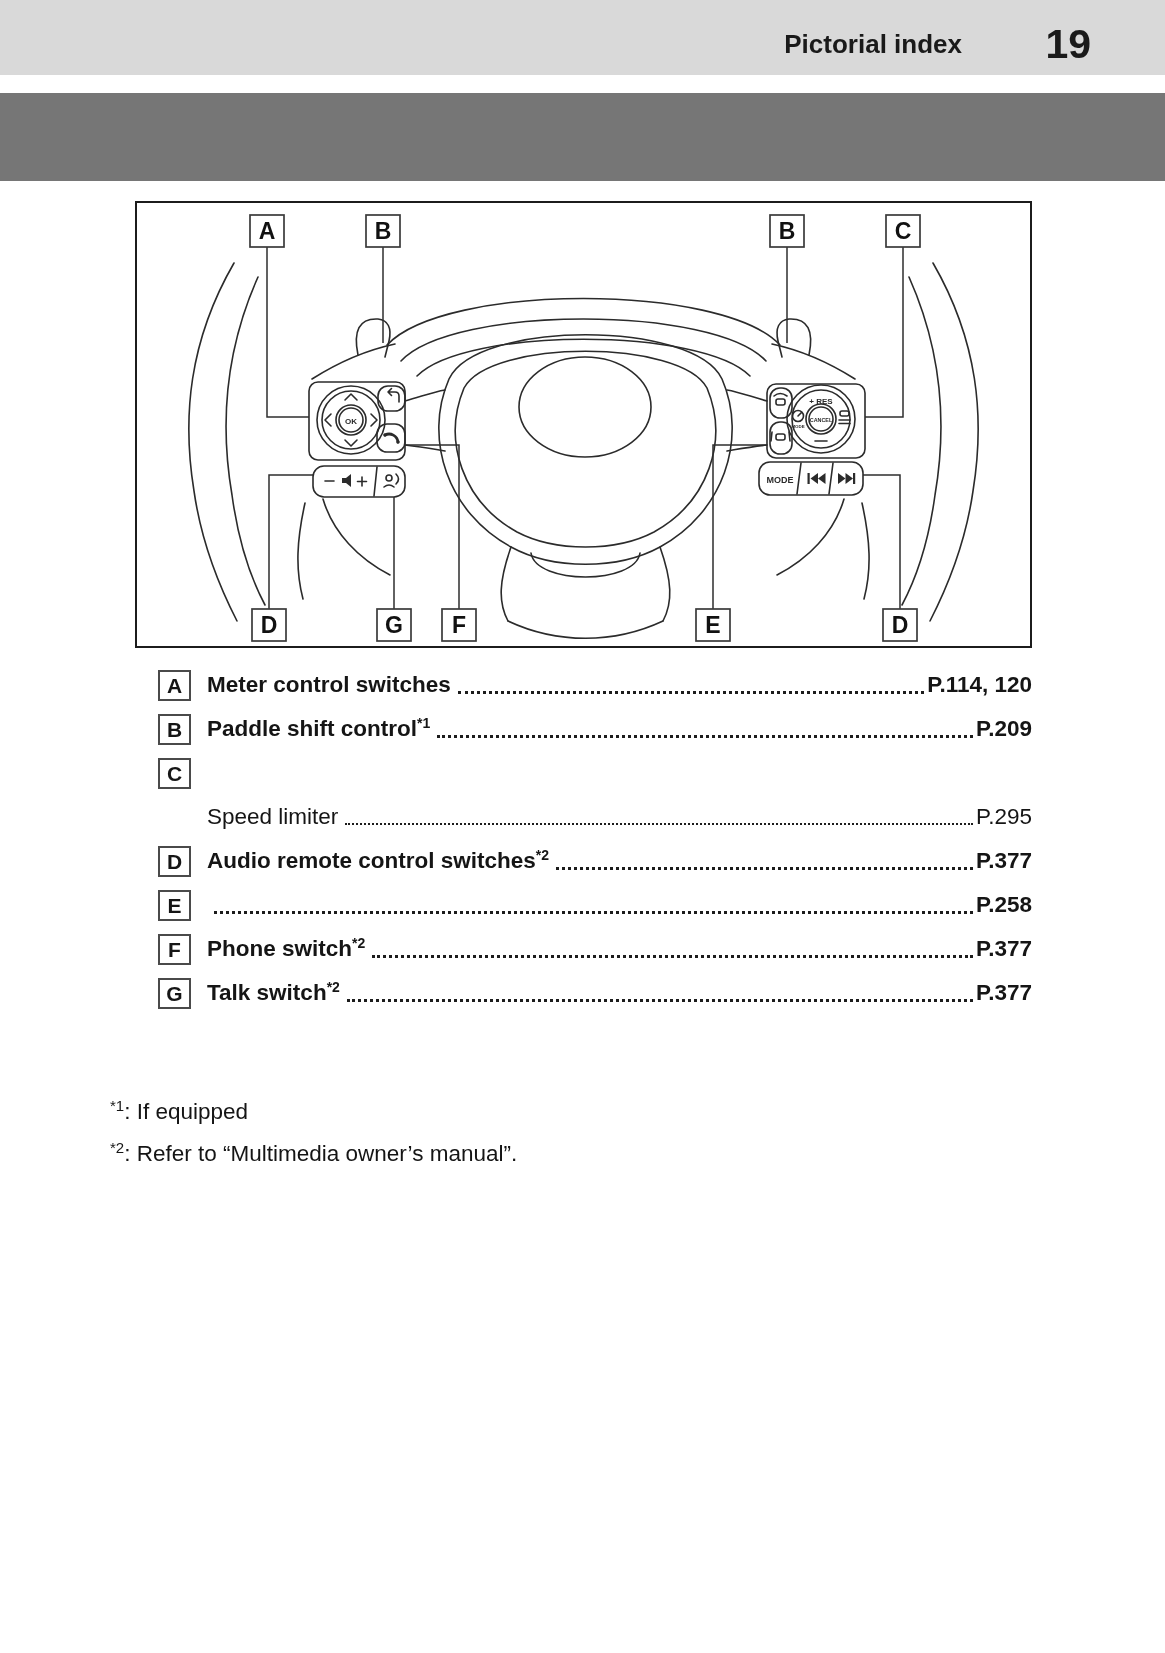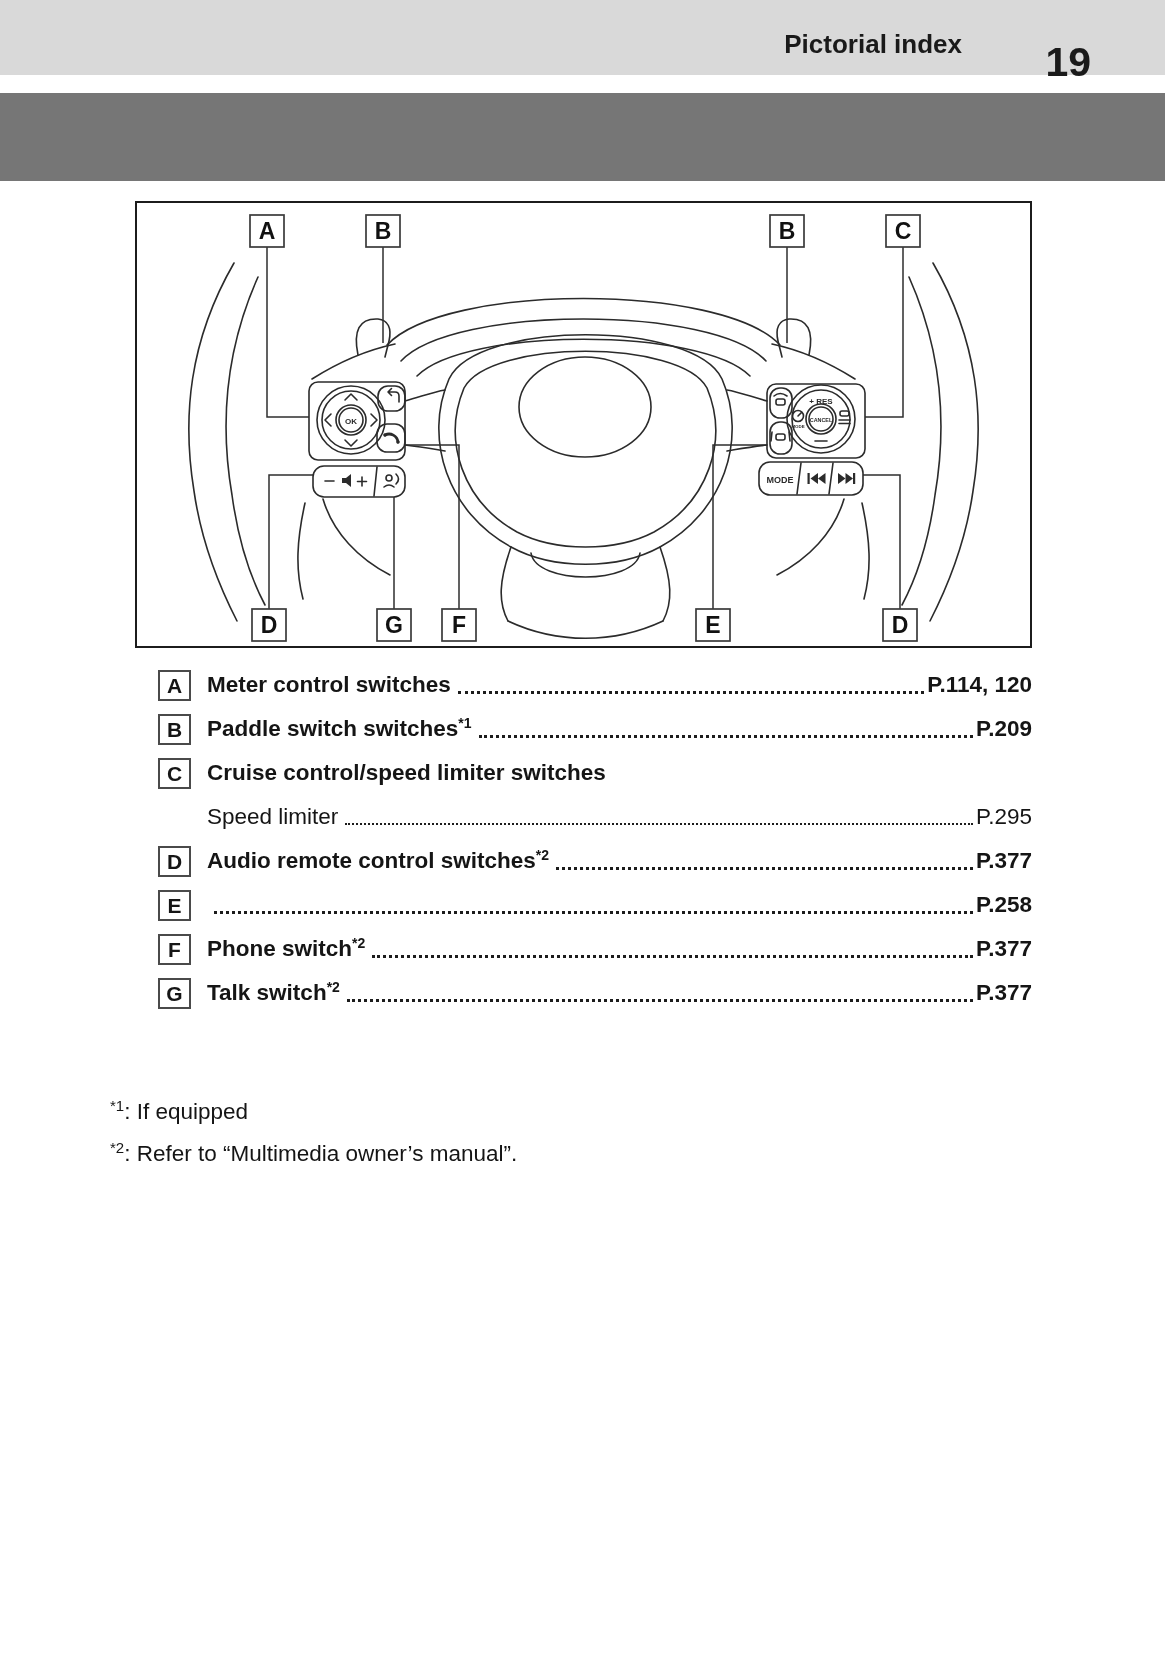--- a/index.html
+++ b/index.html
@@ -4,21 +4,21 @@
 <style>
   html,body{margin:0;padding:0;}
   body{
     width:1165px;height:1653px;background:#ffffff;position:relative;
     font-family:"Liberation Sans", sans-serif;color:#111;
     -webkit-font-smoothing:antialiased;
   }
   
   .band-light{position:absolute;left:0;top:0;width:1165px;height:75px;background:#d9d9d9;}
   .section-title{position:absolute;right:203px;top:31px;font-size:26px;font-weight:bold;line-height:1;color:#1a1a1a;}
-  .page-num{position:absolute;right:74px;top:24px;font-size:41px;font-weight:bold;line-height:1;color:#1a1a1a;margin-top:18px;}
+  .page-num{position:absolute;right:74px;top:24px;font-size:41px;font-weight:bold;line-height:1;color:#1a1a1a;}
   .band-dark{position:absolute;left:0;top:93px;width:1165px;height:88px;background:#767676;}
 
   
   .frame{position:absolute;left:135px;top:201px;width:897px;height:447px;border:2px solid #1c1c1c;box-sizing:border-box;background:#fff;}
   .frame svg{display:block;width:893px;height:443px;font-family:"Liberation Sans", sans-serif;}
   .art path,.art rect,.art circle,.art ellipse{fill:none;stroke:#2b2b2b;stroke-width:1.6;stroke-linecap:round;stroke-linejoin:round;}
   .art .fill{fill:#2b2b2b;stroke:none;}
   .art .thick{stroke-width:2.8;}
   .lead{fill:none;stroke:#2e2e2e;stroke-width:1.5;}
   .cobox{fill:#ffffff;stroke:#3a3a3a;stroke-width:1.7;}
@@ -211,28 +211,27 @@
 
   <div class="irow b">
     <div class="lbox">A</div>
     <span class="lbl">Meter control switches</span>
     <div class="dots"></div>
     <span class="pg">P.114, 120</span>
   </div>
 
   <div class="irow b">
     <div class="lbox">B</div>
-    <span class="lbl"><span>Paddle switch switches</span><sup>*1</sup></span>
+    <span class="lbl"><span>Paddle shift control</span><sup>*1</sup></span>
     <div class="dots"></div>
     <span class="pg">P.209</span>
   </div>
 
   <div class="irow b">
     <div class="lbox">C</div>
-    <span class="lbl">Cruise control/speed limiter switches</span>
   </div>
 
 
 
   <div class="irow sub">
     <div class="lbox"></div>
     <span class="lbl">Speed limiter</span>
     <div class="dots"></div>
     <span class="pg">P.295</span>
   </div>

